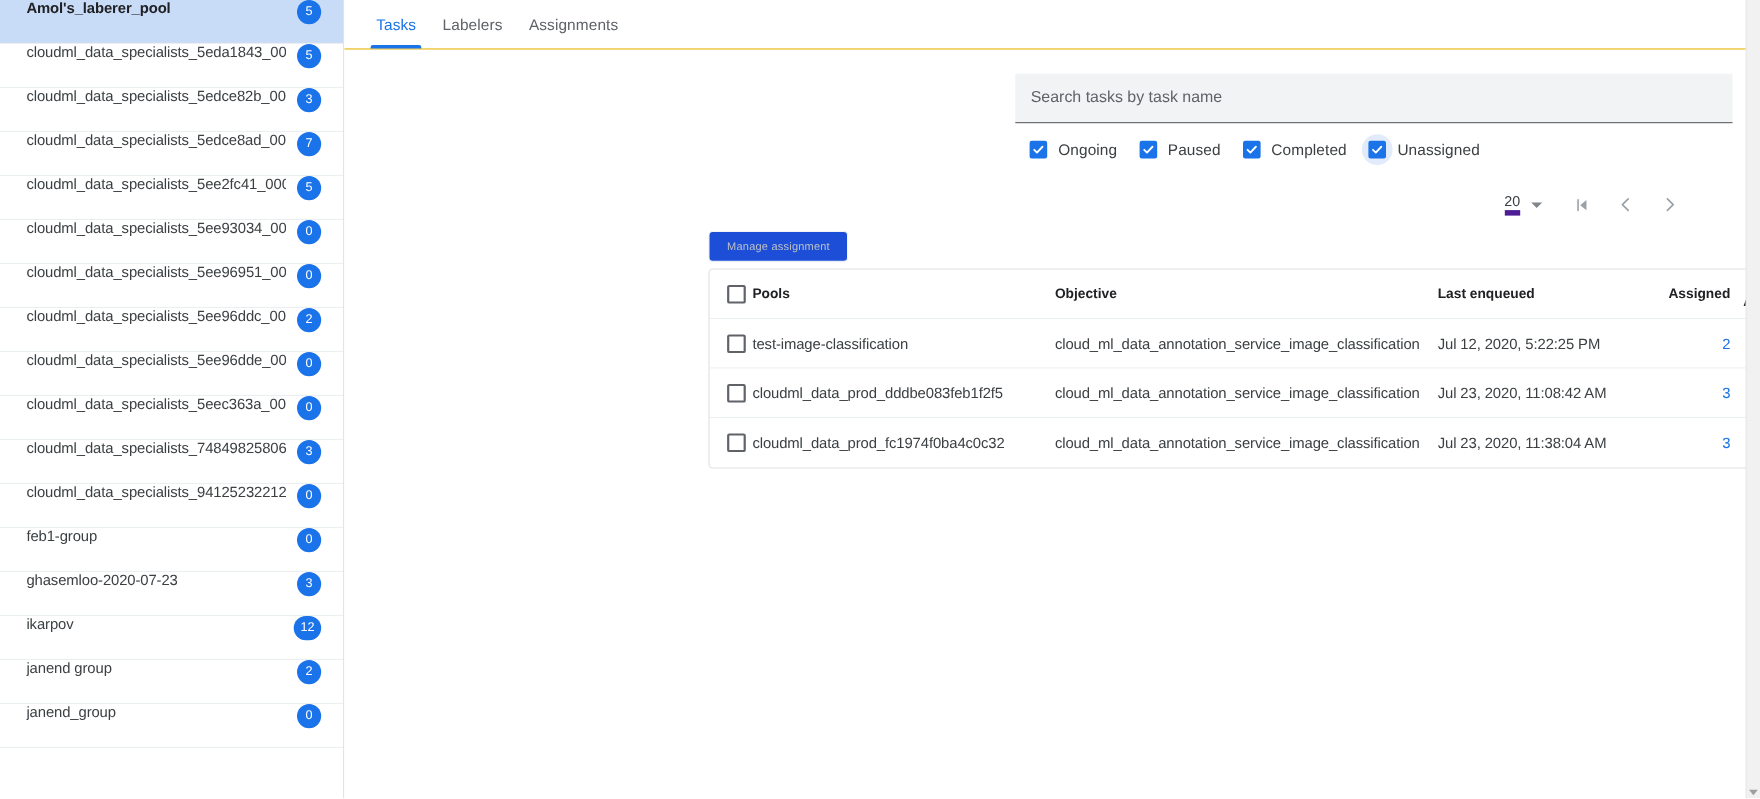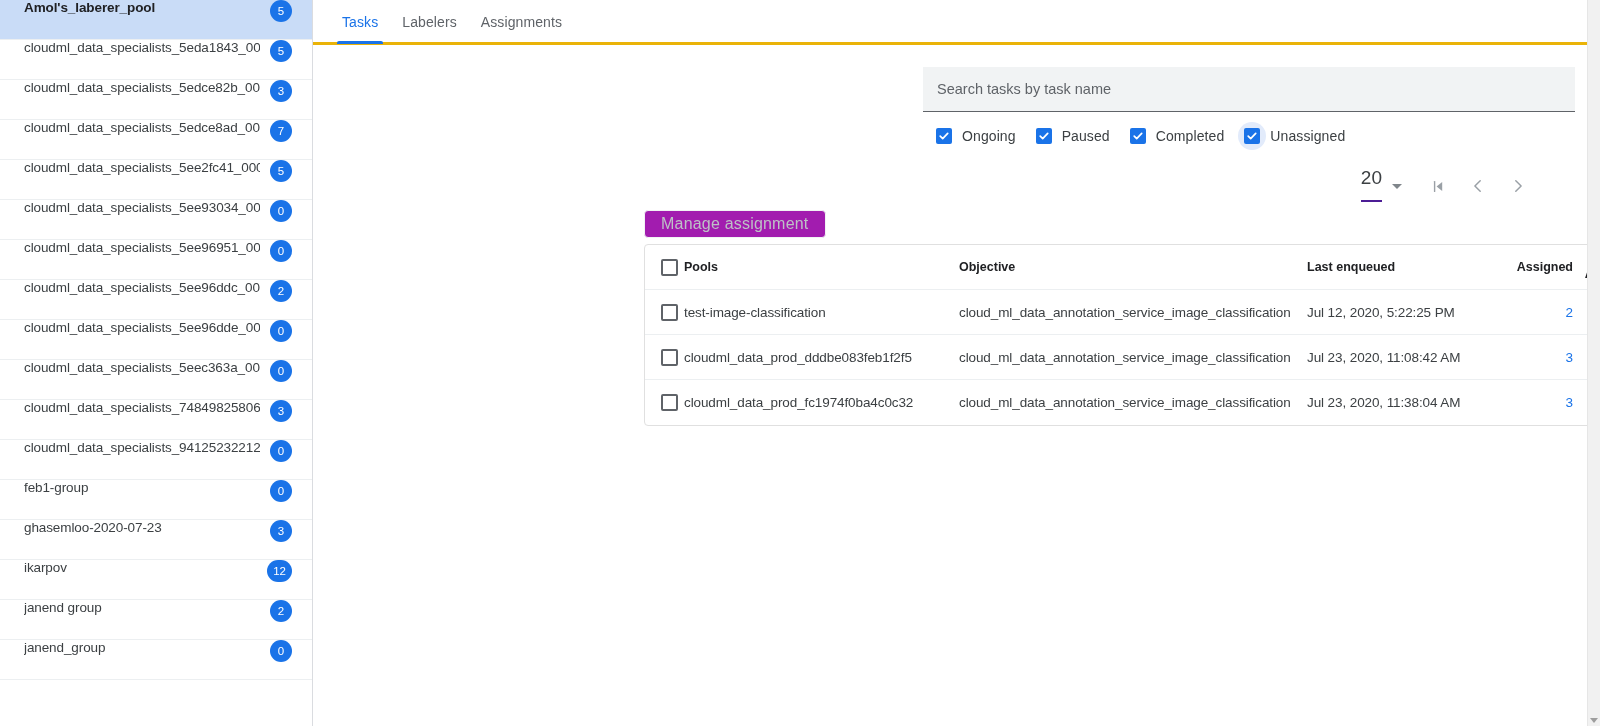--- a/index.html
+++ b/index.html
@@ -101,21 +101,21 @@
     height: 726px;
     position: relative;
     background: #fff;
     overflow: hidden;
   }
   .tabs-bar {
     height: 45px;
     display: flex;
     align-items: flex-start;
     padding: 0 0 0 17px;
-    border-bottom: 3px solid #eab308;
+    border-bottom: 1px solid #eab308;
     background: #fff;
   }
   .tab {
     position: relative;
     height: 44px;
     display: flex;
     align-items: center;
     padding: 0 12px;
     font-size: 14px;
     color: #5f6368;
@@ -202,24 +202,24 @@
     display: flex;
     align-items: center;
     height: 28px;
   }
   .page-size {
     display: flex;
     align-items: center;
     cursor: pointer;
   }
   .page-size .num {
-    font-size: 19px;
+    font-size: 13px;
     color: #3c4043;
-    border-bottom: 2px solid #4c1d95;
-    padding-bottom: 15px;
+    border-bottom: 5px solid #4c1d95;
+    padding-bottom: 1px;
     line-height: 14px;
   }
   .page-size .caret {
     margin-left: 10px;
     width: 0; height: 0;
     border-left: 5px solid transparent;
     border-right: 5px solid transparent;
     border-top: 5px solid #80868b;
   }
   .pg-btn {
@@ -236,23 +236,23 @@
   .manage-btn {
     position: absolute;
     left: 331px;
     top: 210px;
     height: 28px;
     padding: 0 16px;
     display: flex;
     align-items: center;
     border: 1px solid #f1f3f4;
     border-radius: 4px;
-    background: #a21caf;
+    background: #1d4ed8;
     color: #bdc1c6;
-    font-size: 16px;
+    font-size: 10px;
     letter-spacing: .2px;
     cursor: default;
   }
 
   
   .table-card {
     position: absolute;
     left: 331px;
     top: 244px;
     width: 1208px;

